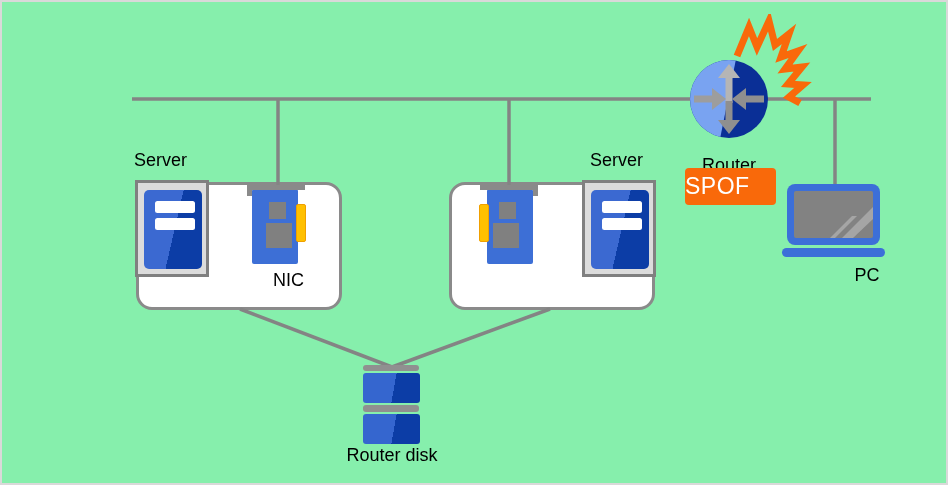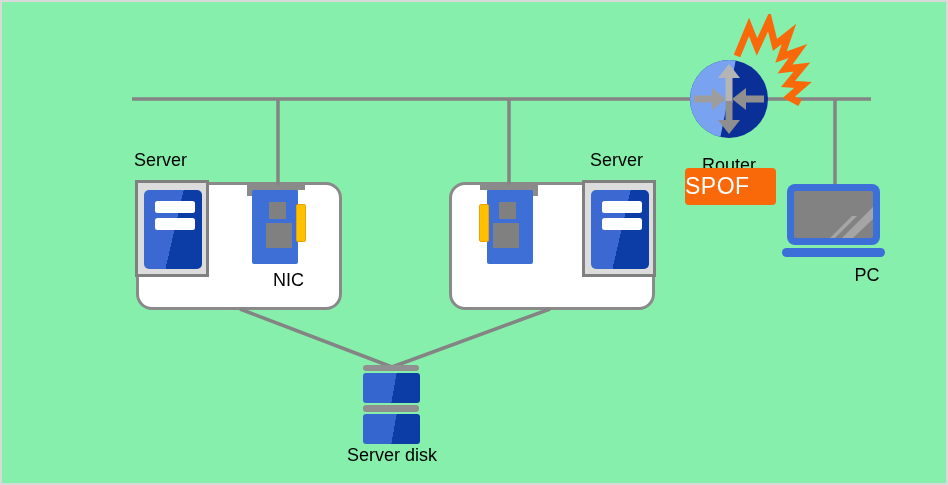--- a/index.html
+++ b/index.html
@@ -170,16 +170,16 @@
     </div>
     <div class="laptop-base"></div>
     <div class="lbl center" style="left:840px;top:264px;width:50px;">PC</div>
   </div>
 
   <div>
     <div class="disk-bar" style="left:361px;top:363px;"></div>
     <div class="disk-box" style="left:361px;top:371px;"></div>
     <div class="disk-bar" style="left:361px;top:403px;height:7px;"></div>
     <div class="disk-box" style="left:361px;top:412px;"></div>
-    <div class="lbl center" style="left:319px;top:444px;width:142px;">Server disk</div>
+    <div class="lbl center" style="left:319px;top:444px;width:142px;">Router disk</div>
   </div>
 
 </div>
 
 </body></html>

